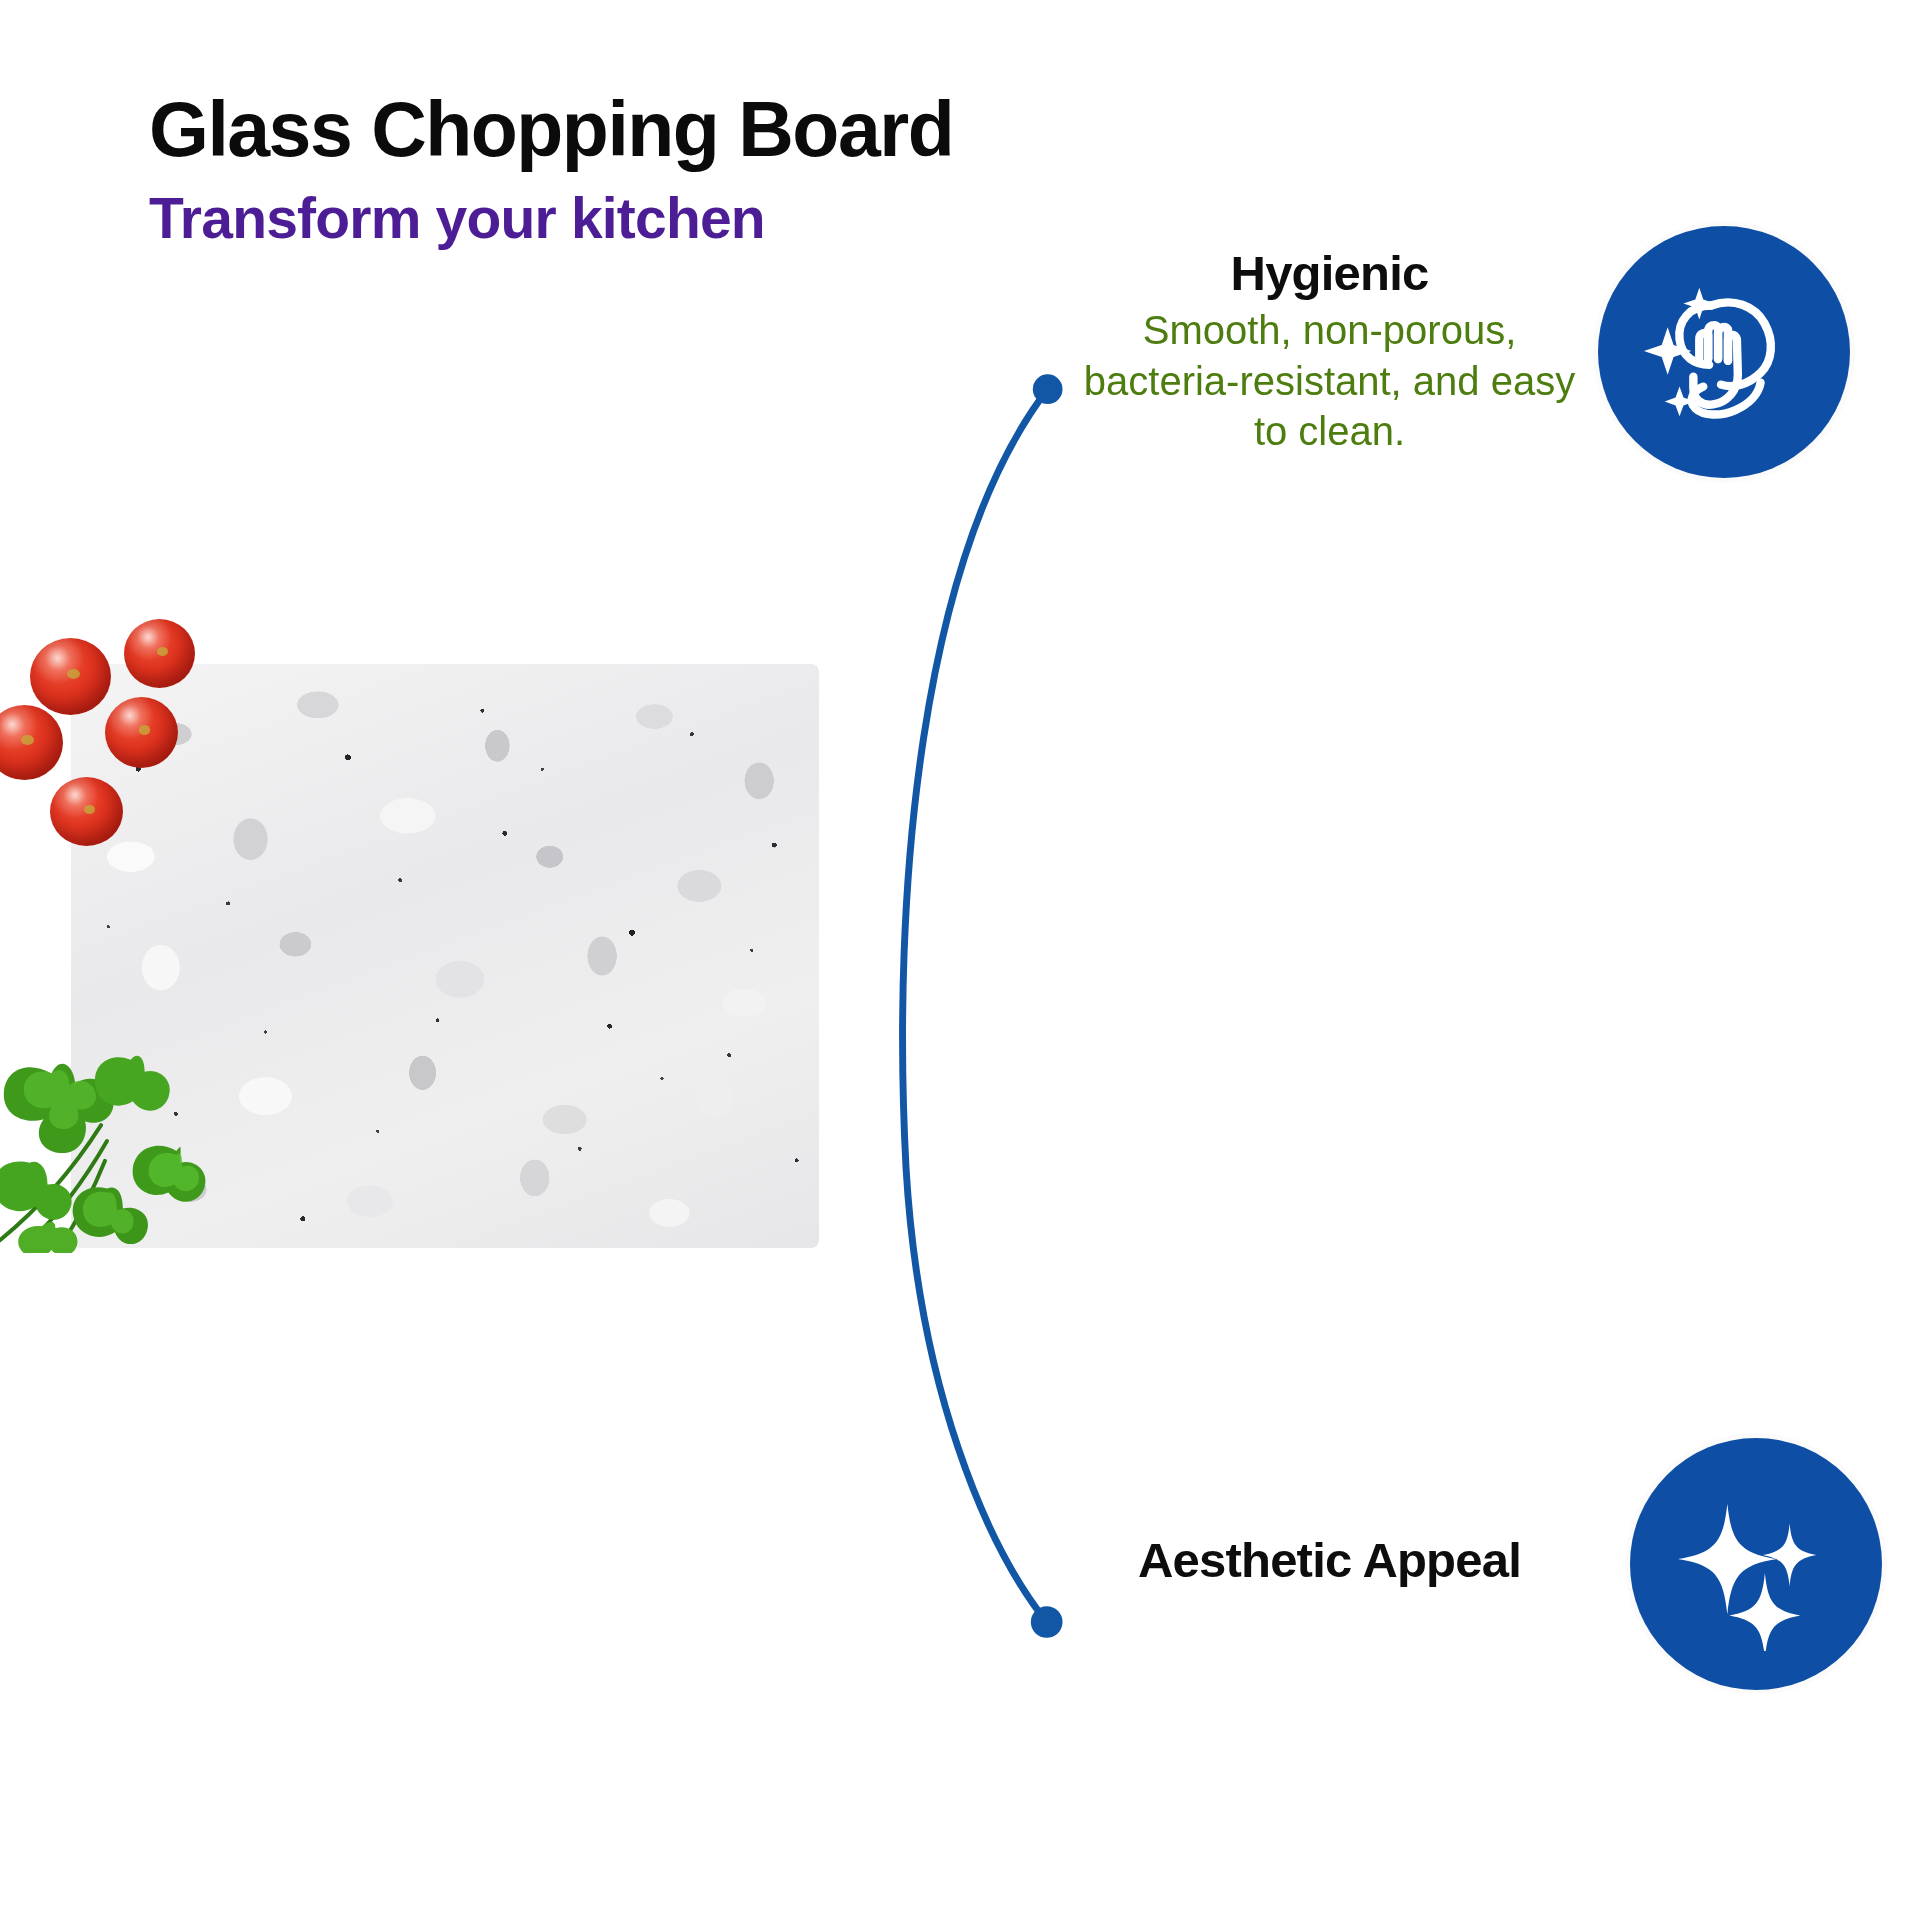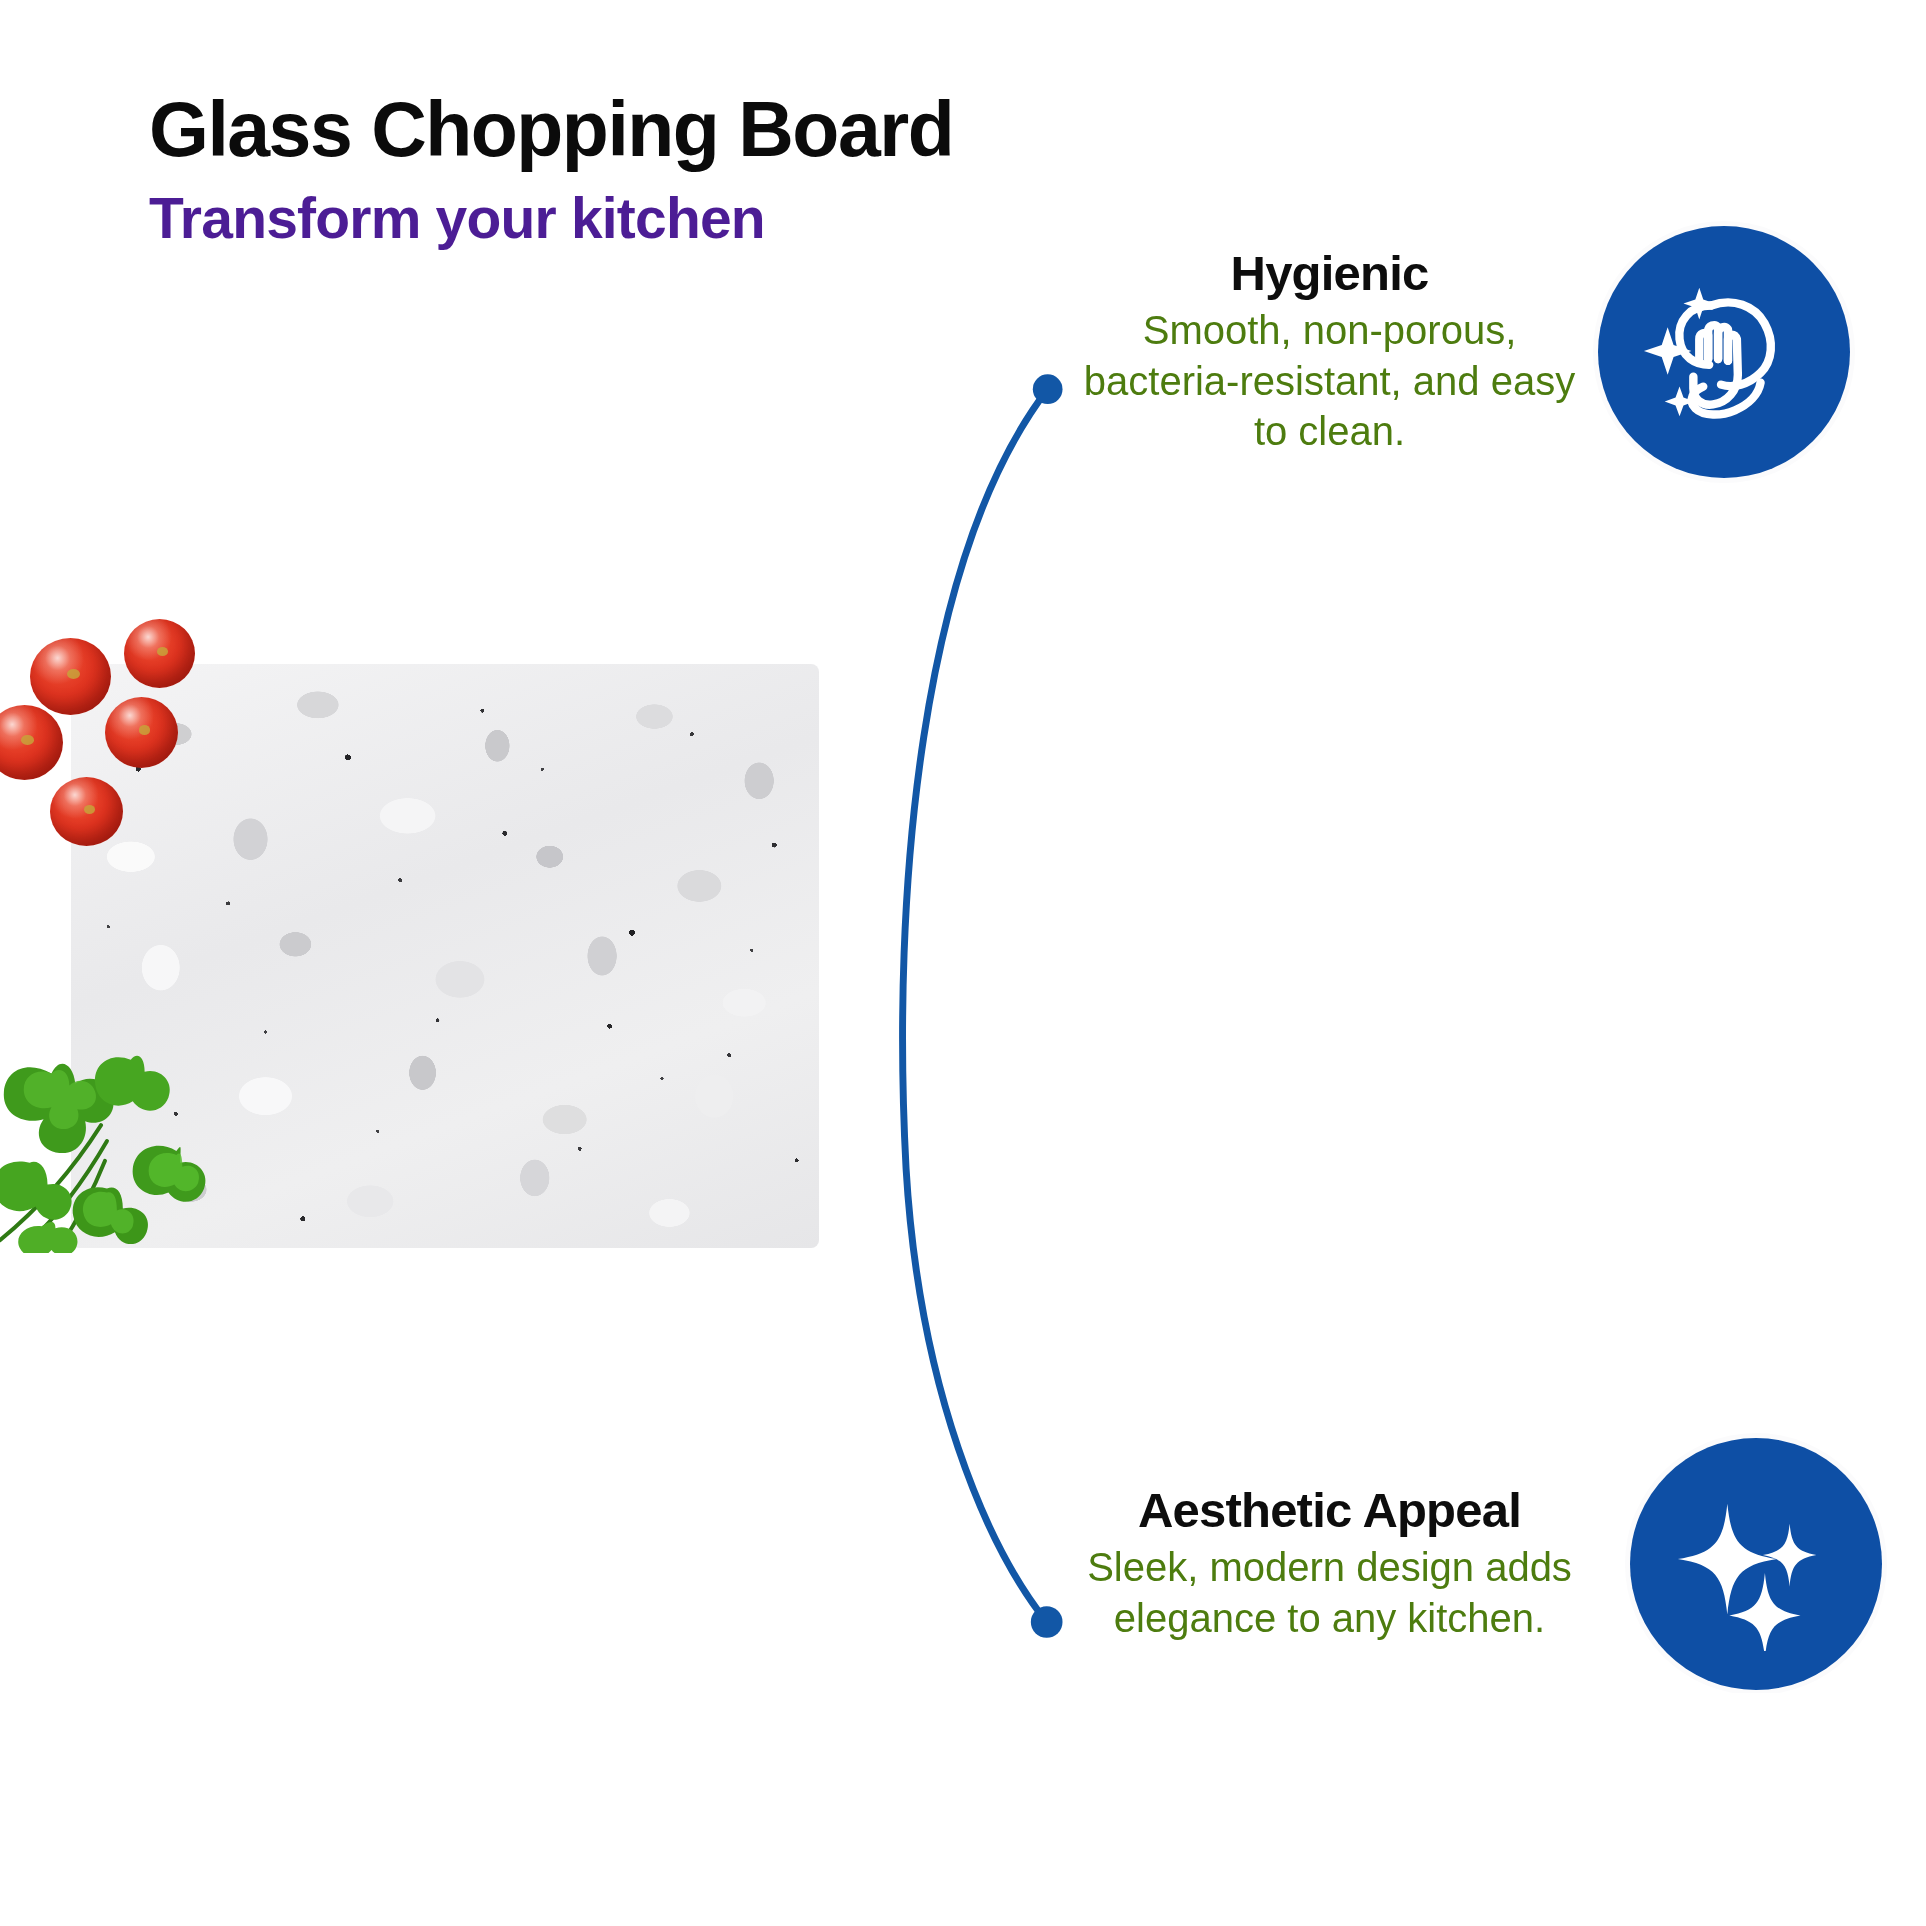--- a/index.html
+++ b/index.html
@@ -274,21 +274,20 @@
         </g>
       </svg>
     </div>
   </div>
 
 
 
   <div class="feature" id="feature-3">
     <div class="feature-text">
       <p class="feature-title">Aesthetic Appeal</p>
-      <p class="feature-desc">Sleek, modern design adds elegance to any kitchen.</p>
     </div>
     <div class="feature-icon">
       <svg width="173" height="173" viewBox="0 0 175 175">
         <g fill="#ffffff">
           <path d="M58 26 C62 64 70 76 108 82 C70 88 62 100 58 138 C54 100 46 88 8 82 C46 76 54 64 58 26 Z"></path>
           <path d="M121 46 C123 68 128 74 148 78 C128 82 123 88 121 110 C119 88 114 82 94 78 C114 74 119 68 121 46 Z"></path>
           <path d="M96 96 C99 126 105 134 132 139 C105 144 99 152 96 182 C93 152 87 144 60 139 C87 134 93 126 96 96 Z"></path>
         </g>
       </svg>
     </div>

